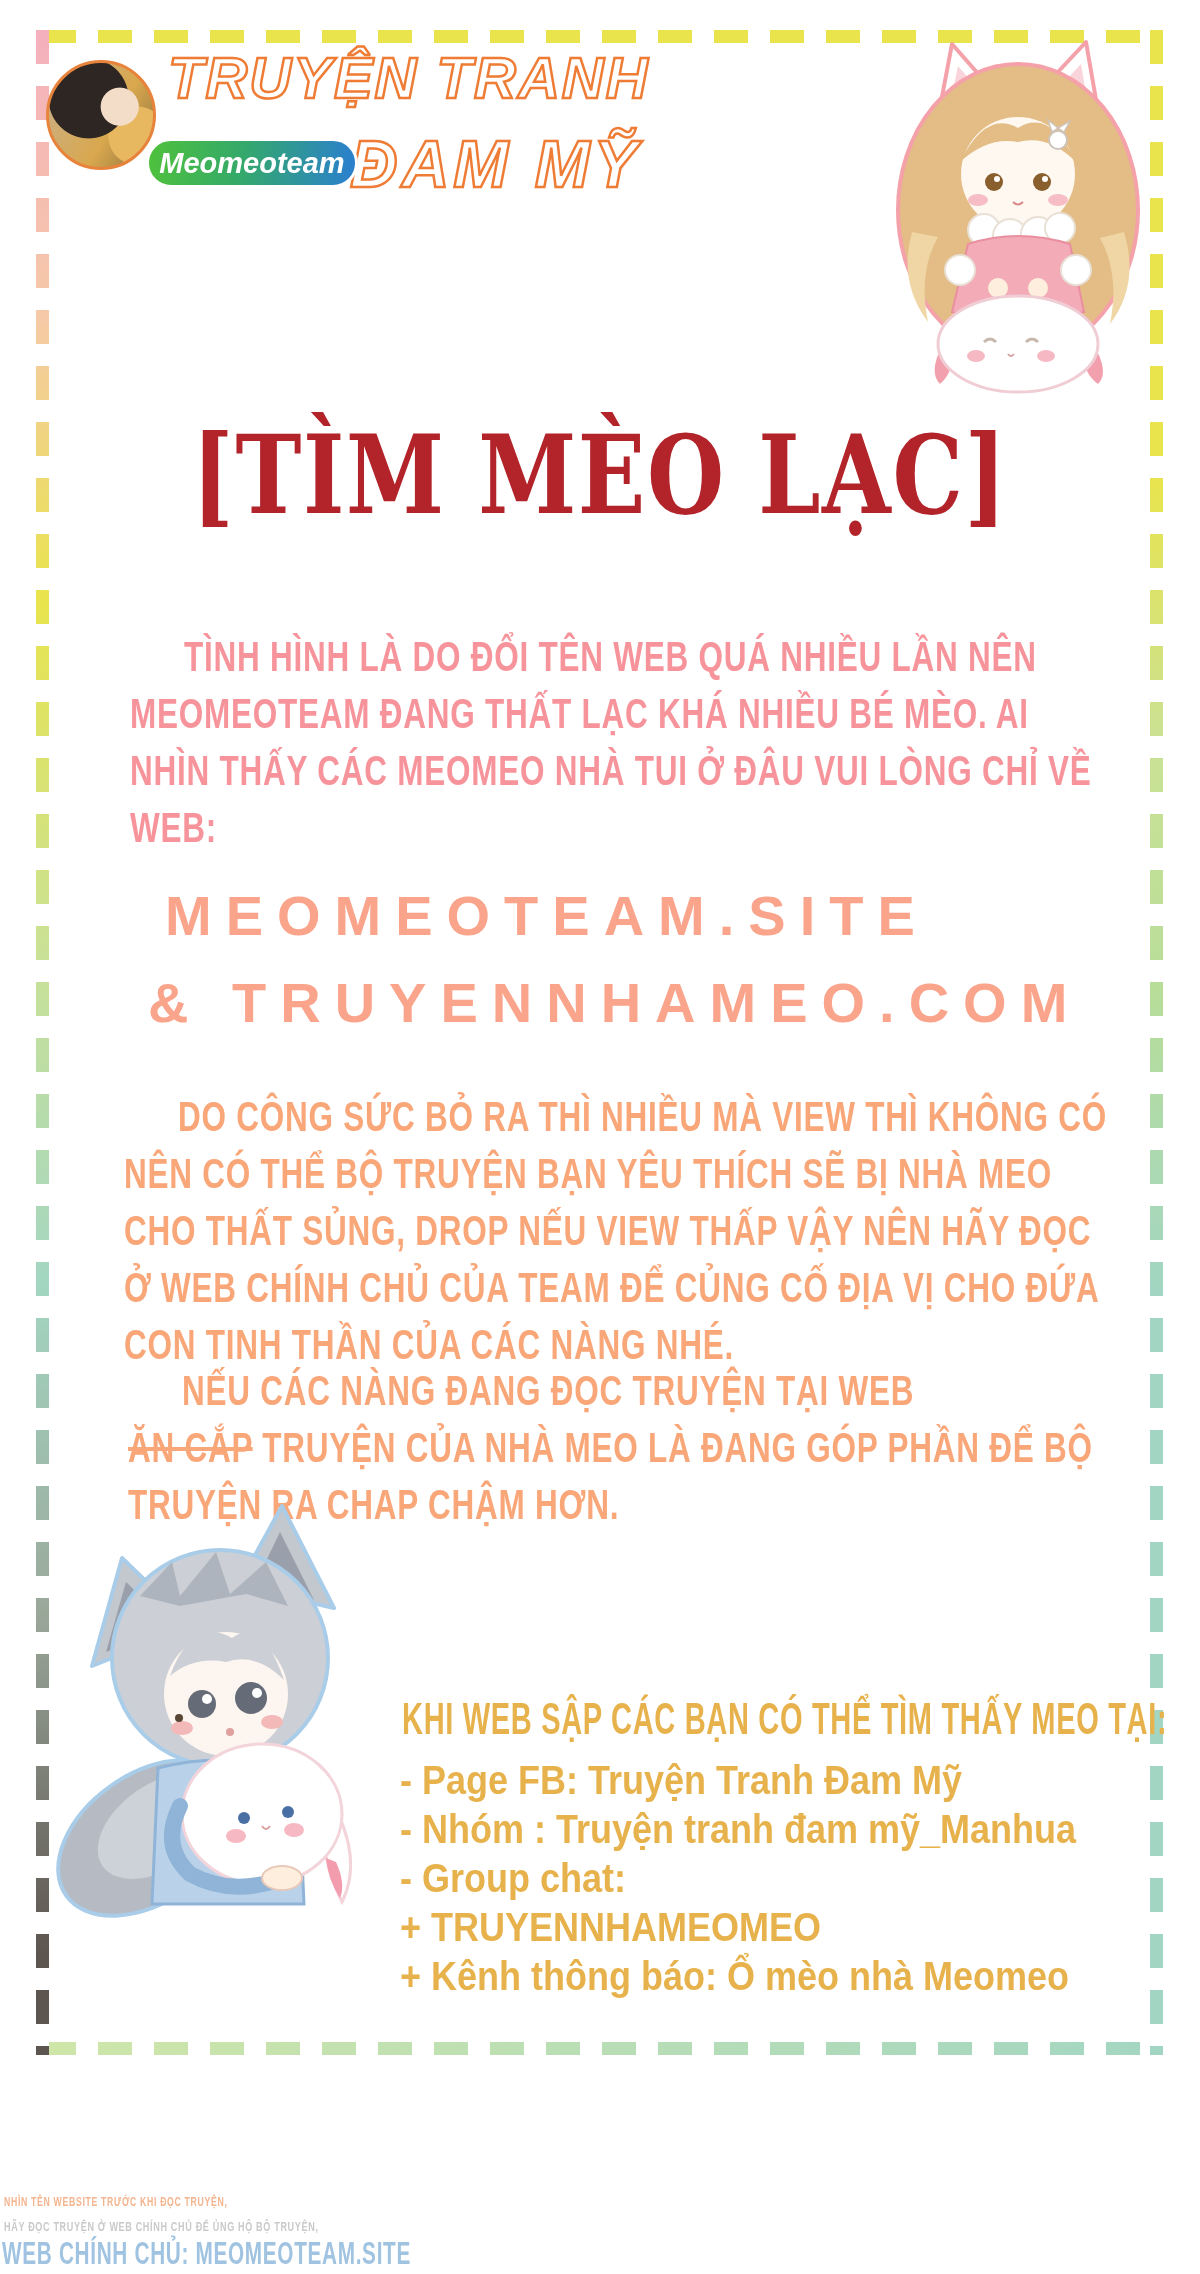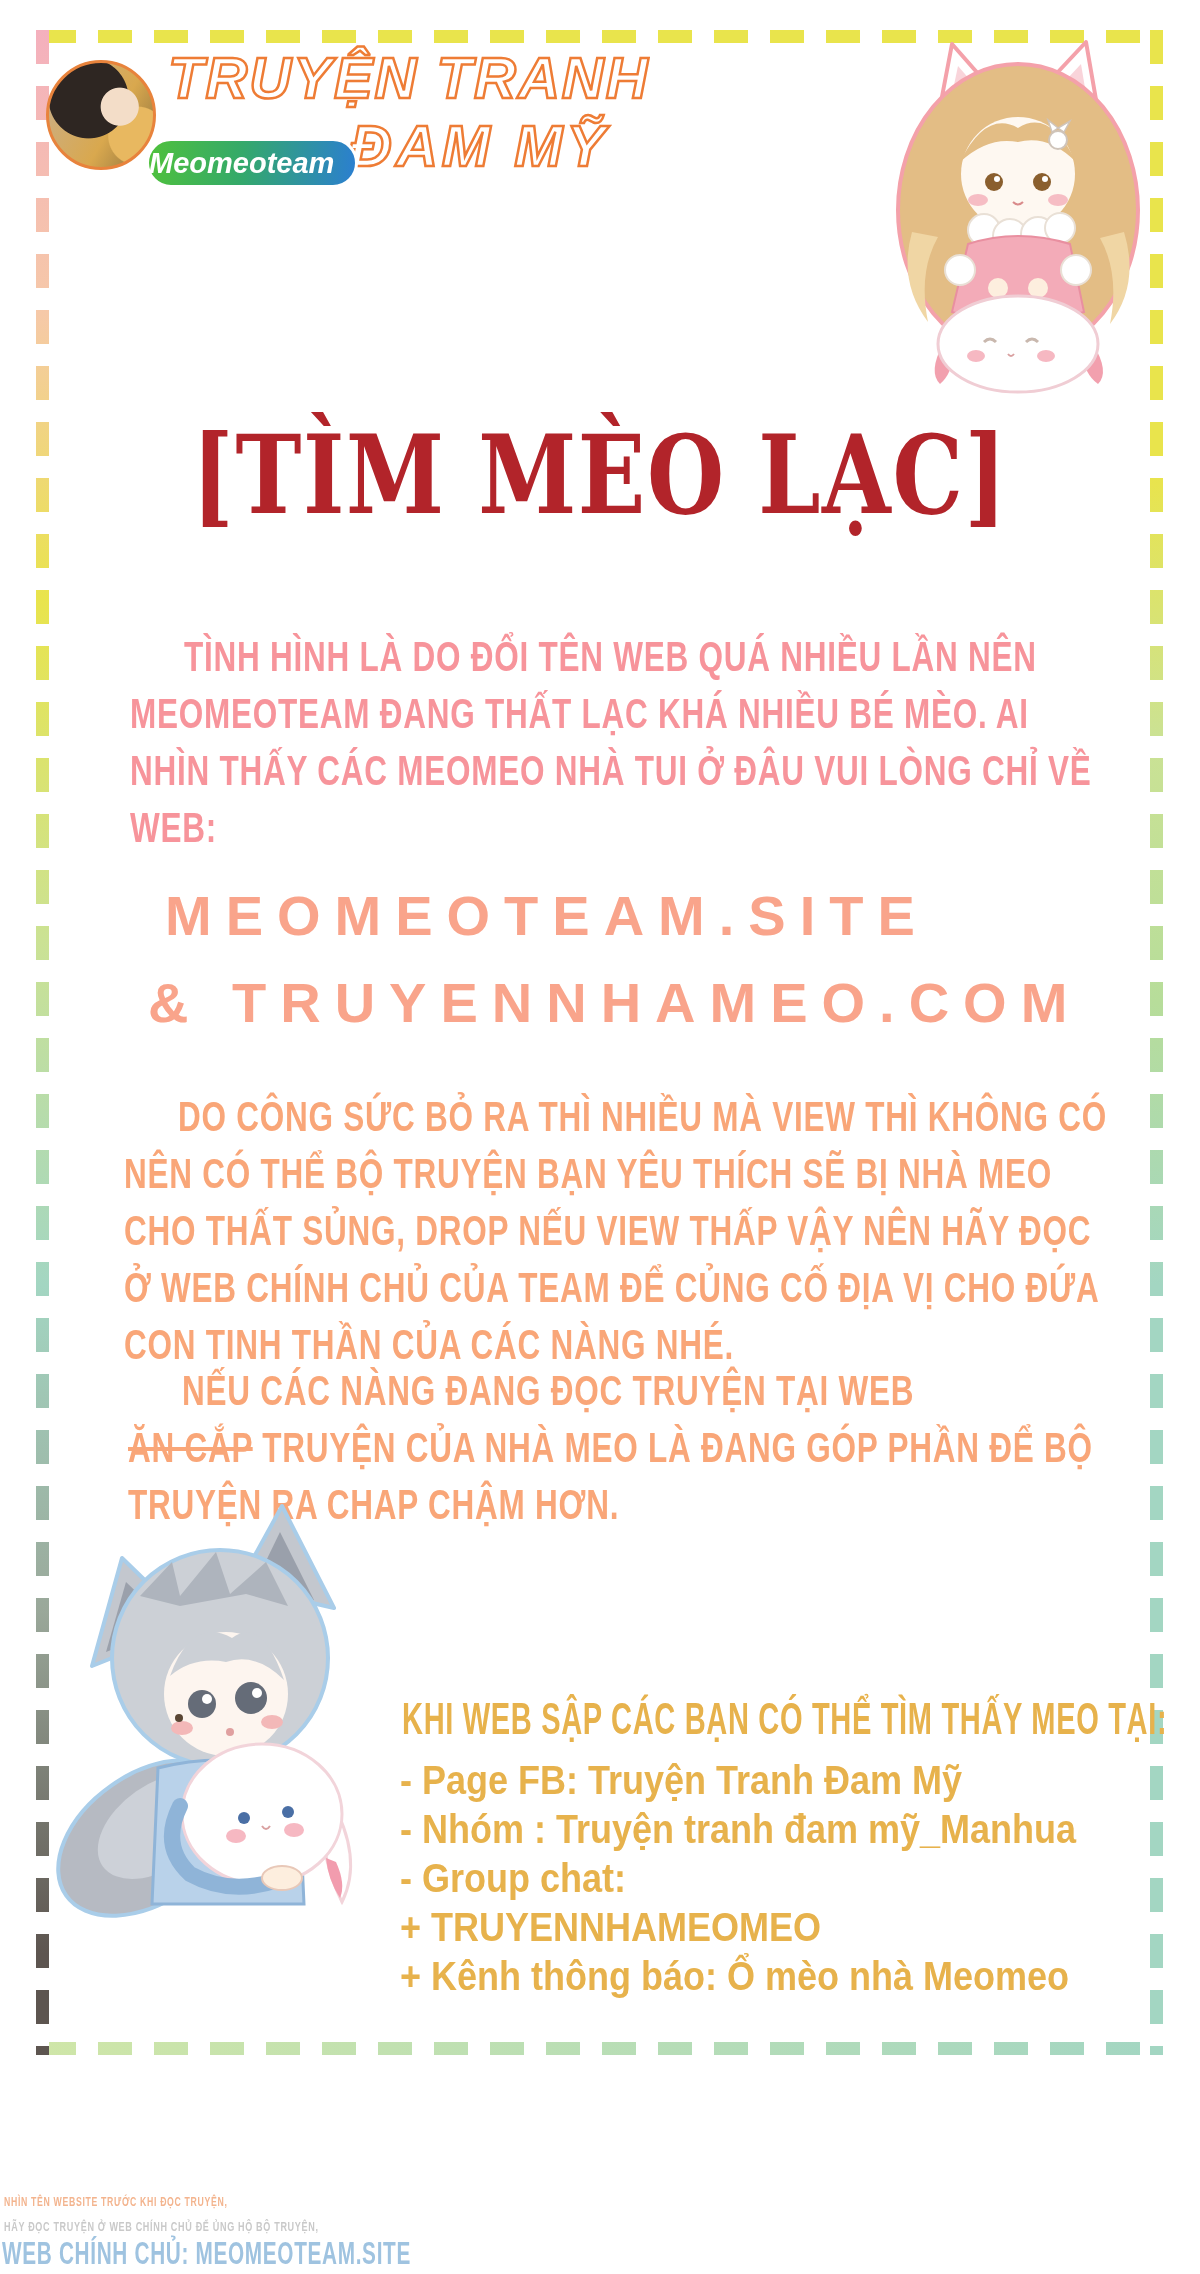--- a/index.html
+++ b/index.html
@@ -25,25 +25,25 @@
   .avatar{position:absolute;left:46px;top:60px;width:104px;height:104px;border-radius:50%;
     border:3px solid #e8833c;z-index:2;
     background:
       radial-gradient(circle at 68% 42%, #f3ddc8 0 20%, transparent 21%),
       radial-gradient(circle at 38% 34%, #2e2622 0 42%, transparent 43%),
       radial-gradient(circle at 85% 70%, #e8b860 0 25%, transparent 26%),
       linear-gradient(120deg,#c8b090,#d9a84e 60%,#8a6f3e);}
   .banner-line{position:absolute;font-weight:bold;font-style:italic;color:#fff;
     -webkit-text-stroke:2.5px #ee7c35;letter-spacing:2px;z-index:1;white-space:nowrap;}
   .banner1{left:168px;top:44px;font-size:58px;}
-  .banner2{left:350px;top:112px;font-size:58px;letter-spacing:4px;}
+  .banner2{left:350px;top:126px;font-size:66px;letter-spacing:4px;}
   .badge{position:absolute;left:146px;top:138px;width:212px;height:50px;border-radius:27px;
     background:linear-gradient(95deg,#4fc13c 0%,#34a96a 45%,#2b7fd0 100%);
     border:3px solid #ffffff;box-sizing:border-box;z-index:3;
-    color:#fff;font-weight:bold;font-style:italic;font-size:29px;text-align:left;line-height:44px;}
+    color:#fff;font-weight:bold;font-style:italic;font-size:29px;text-align:center;line-height:44px;}
 
   
   .sticker{position:absolute;z-index:4;}
   .sticker-girl{left:848px;top:22px;}
   .sticker-boy{left:30px;top:1466px;}
 
   
   .page-title{position:absolute;left:100px;top:412px;width:1000px;text-align:center;
     font-family:"DejaVu Serif",serif;font-weight:bold;font-size:108px;color:#b2242a;
     letter-spacing:2px;transform:scaleX(.82);transform-origin:center top;white-space:nowrap;}

